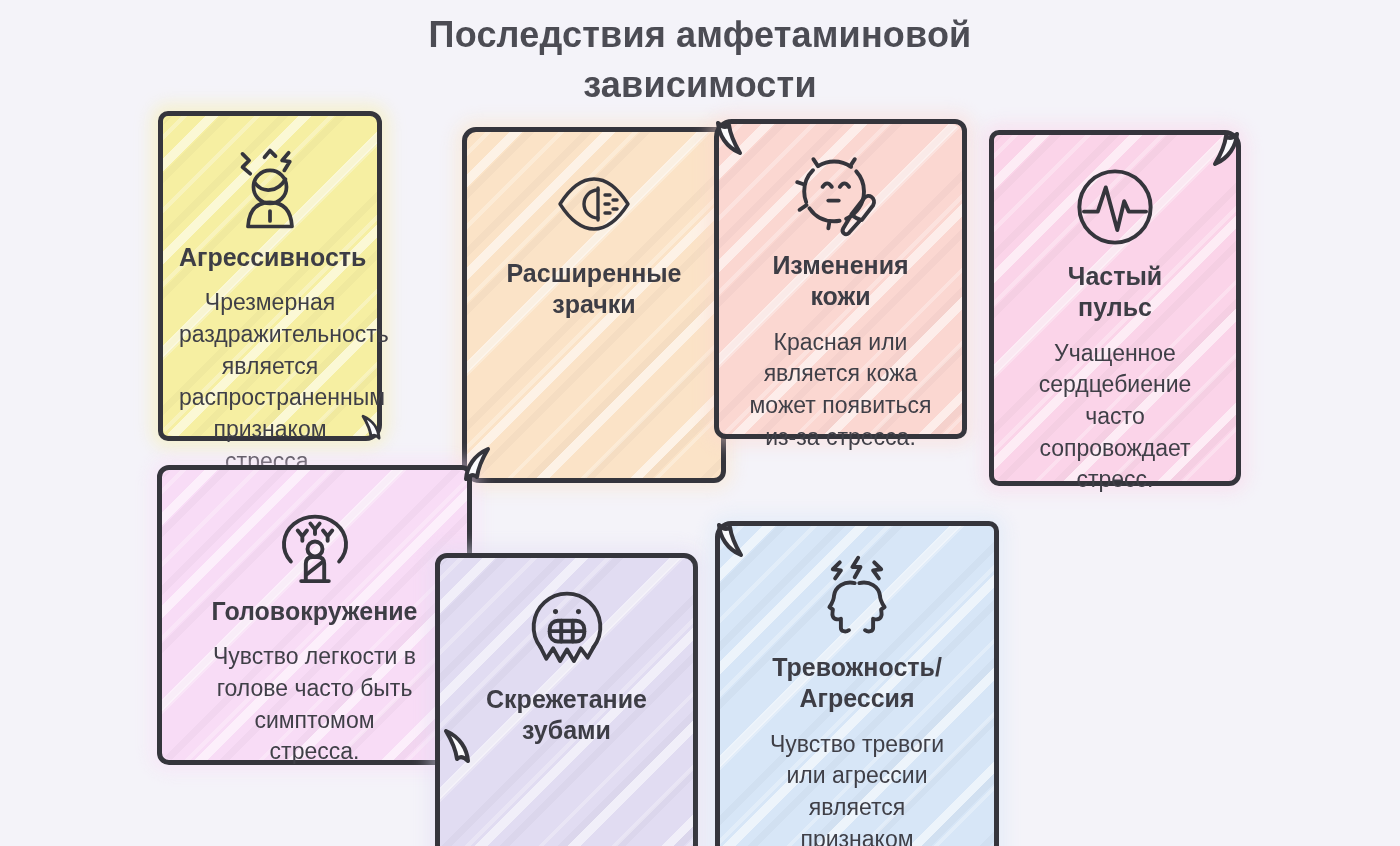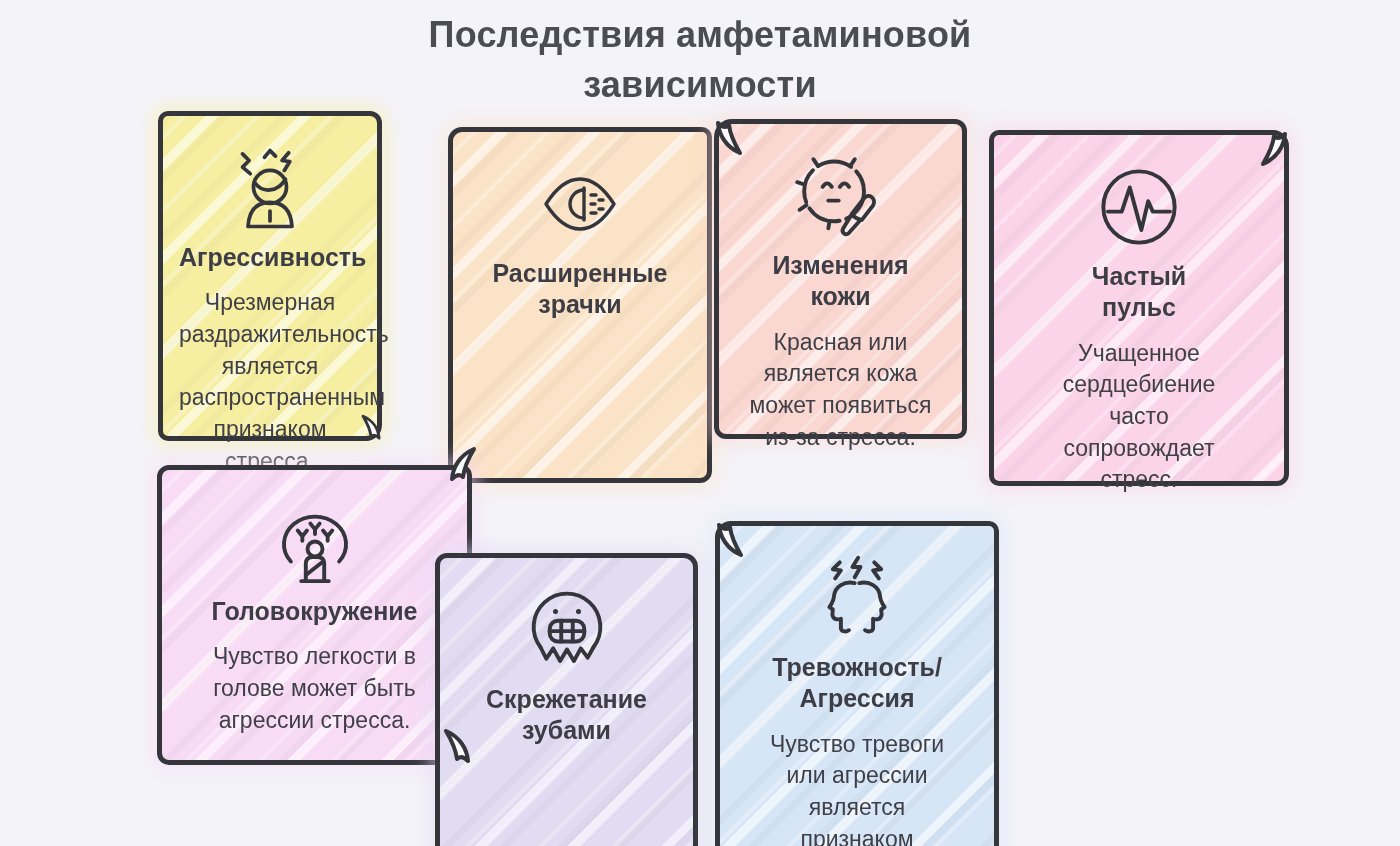--- a/index.html
+++ b/index.html
@@ -116,21 +116,21 @@
           </svg>
         </div>
     <h2 class="card-title">Агрессивность</h2>
     <p class="card-body">Чрезмерная раздражительность является распространенным признаком стресса.</p>
     <div class="curl fold-bottom-right curl-sm">
           <svg viewBox="0 0 44 44">
             <path d="M4,40 C5,28 12,16 26,10 C20,20 16,30 15,38 C11,34 7,37 4,40 Z"></path>
           </svg>
         </div>
   </section>
-      <section class="card" style="left: 448px; top: 127px; width: 264px; height: 356px; --c: #fbe3c7; --glow: #fbe3c77a;">
+      <section class="card" style="left: 462px; top: 127px; width: 264px; height: 356px; --c: #fbe3c7; --glow: #fbe3c77a;">
     <div class="texture"></div>
     <div class="card-icon">
           <svg viewBox="0 0 80 80" width="92" height="80">
             <path d="M6,40 Q22,15 40,15 Q58,15 74,40 Q58,65 40,65 Q22,65 6,40 Z"></path>
             <path d="M44,26 A14,14 0 1 0 44,54"></path>
             <line x1="44" y1="24" x2="44" y2="56"></line>
             <line x1="51" y1="31" x2="56" y2="31"></line>
             <line x1="51" y1="40" x2="55" y2="40"></line>
             <line x1="59" y1="36" x2="63" y2="36"></line>
             <line x1="51" y1="49" x2="56" y2="49"></line>
@@ -164,21 +164,21 @@
         </div>
     <h2 class="card-title">Изменения
 кожи</h2>
     <p class="card-body">Красная или является кожа может появиться из-за стресса.</p>
     <div class="curl fold-top-left">
           <svg viewBox="0 0 44 44">
             <path d="M4,40 C5,28 12,16 26,10 C20,20 16,30 15,38 C11,34 7,37 4,40 Z"></path>
           </svg>
         </div>
   </section>
-      <section class="card" style="left: 989px; top: 130px; width: 300px; height: 356px; --c: #fbd4e9; --glow: #fbd4e97a;">
+      <section class="card" style="left: 989px; top: 130px; width: 252px; height: 356px; --c: #fbd4e9; --glow: #fbd4e97a;">
     <div class="texture"></div>
     <div class="card-icon">
           <svg viewBox="0 0 80 80" width="92" height="92">
             <circle cx="40" cy="40" r="31"></circle>
             <path d="M13,44 L25,44 L32,23 L42,60 L48,35 L52,44 L67,44"></path>
           </svg>
         </div>
     <h2 class="card-title">Частый
 пульс</h2>
     <p class="card-body">Учащенное сердцебиение часто сопровождает стресс.</p>
@@ -196,21 +196,21 @@
             <path d="M25,30 L29,35 L33,30 M29,35 L29,39"></path>
             <path d="M36,24 L40,29 L44,24 M40,29 L40,33"></path>
             <path d="M47,30 L51,35 L55,30 M51,35 L51,39"></path>
             <circle cx="40" cy="46" r="6.5"></circle>
             <path d="M32,74 L32,59 Q32,53 38,53 L42,53 Q48,53 48,59 L48,74"></path>
             <line x1="33" y1="68" x2="47" y2="57"></line>
             <line x1="28" y1="74" x2="52" y2="74"></line>
           </svg>
         </div>
     <h2 class="card-title">Головокружение</h2>
-    <p class="card-body">Чувство легкости в голове может быть агрессии стресса.</p>
+    <p class="card-body">Чувство легкости в голове часто быть симптомом стресса.</p>
     <div class="curl fold-bottom-right">
           <svg viewBox="0 0 44 44">
             <path d="M4,40 C5,28 12,16 26,10 C20,20 16,30 15,38 C11,34 7,37 4,40 Z"></path>
           </svg>
         </div>
   </section>
       <section class="card" style="left: 435px; top: 510px; width: 263px; height: 330px; --c: #e1dcf2; --glow: #e1dcf27a;">
     <div class="texture"></div>
     <div class="card-icon">
           <svg viewBox="0 0 80 80" width="92" height="92">

